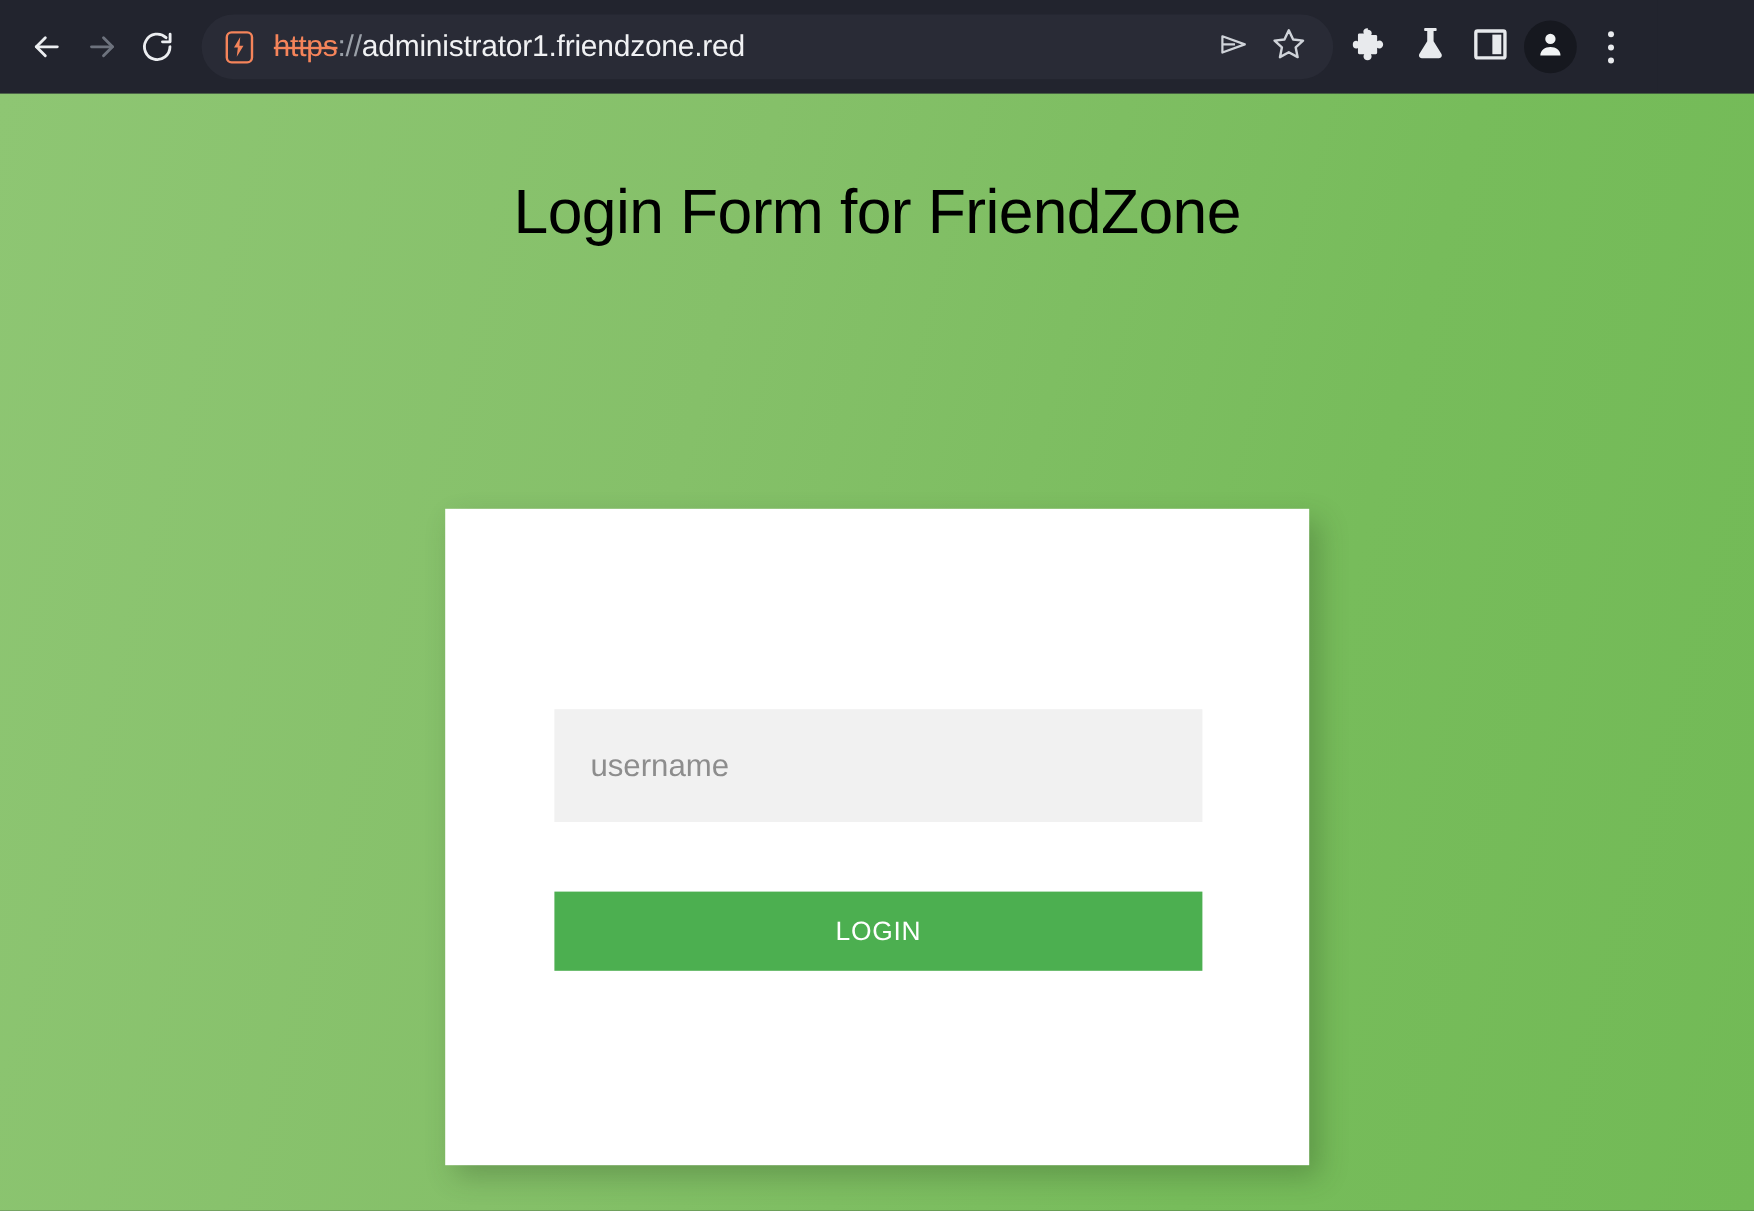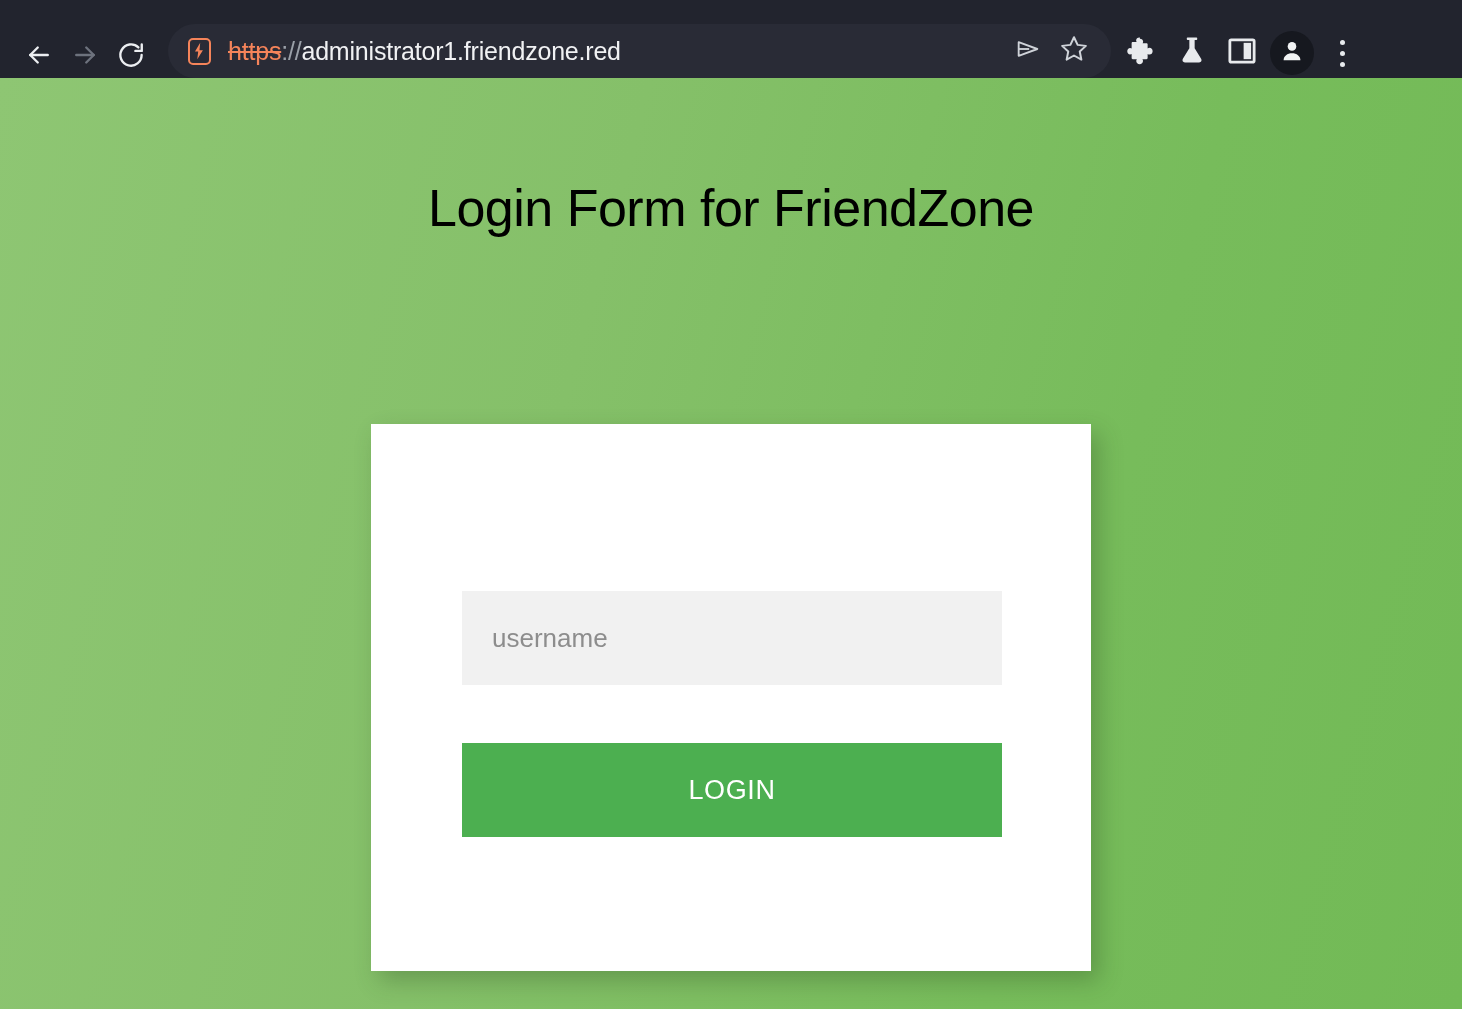--- a/index.html
+++ b/index.html
@@ -16,21 +16,21 @@
 
   
   .browser-toolbar {
     position: absolute;
     left: 0;
     top: 0;
     width: 1381px;
     height: 78px;
     background: #22242e;
     display: flex;
-    align-items: flex-end;
+    align-items: center;
     box-sizing: border-box;
     padding: 0 14px 0 16px;
   }
 
   .nav-btn {
     width: 46px;
     height: 46px;
     display: flex;
     align-items: center;
     justify-content: center;
@@ -144,21 +144,21 @@
     left: 0;
     top: 78px;
     width: 1462px;
     height: 931px;
     background: linear-gradient(105deg, #8ec673 0%, #85c069 38%, #77bc5b 72%, #72ba56 100%);
     overflow: hidden;
   }
 
   .page-title {
     margin: 0;
-    padding-top: 100px;
+    padding-top: 69px;
     text-align: center;
     font-size: 52px;
     font-weight: 400;
     color: #000000;
     letter-spacing: -0.5px;
   }
 
   .login-card {
     position: absolute;
     left: 371px;
@@ -191,27 +191,27 @@
     display: block;
   }
   .field::placeholder {
     color: #8d8d8d;
     opacity: 1;
   }
   .field-gap { height: 29px; }
 
   .login-button {
     width: 540px;
-    height: 94px;
+    height: 66px;
     background: #4caf50;
     border: none;
     outline: none;
     color: #ffffff;
     font-family: "Liberation Sans", sans-serif;
-    font-size: 27px;
+    font-size: 22px;
     letter-spacing: 0.6px;
     cursor: pointer;
     display: block;
     margin-top: 29px;
   }
 </style>
 </head>
 <body>
 
 <div class="browser-toolbar">

